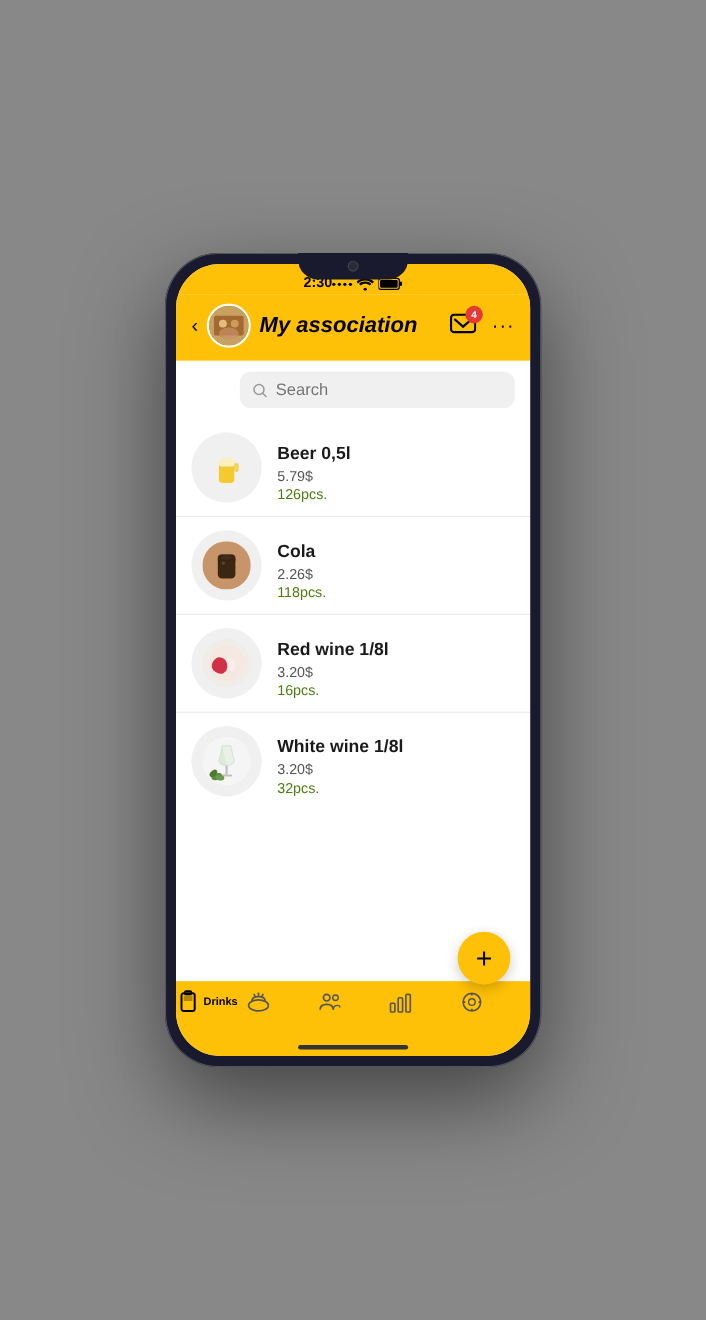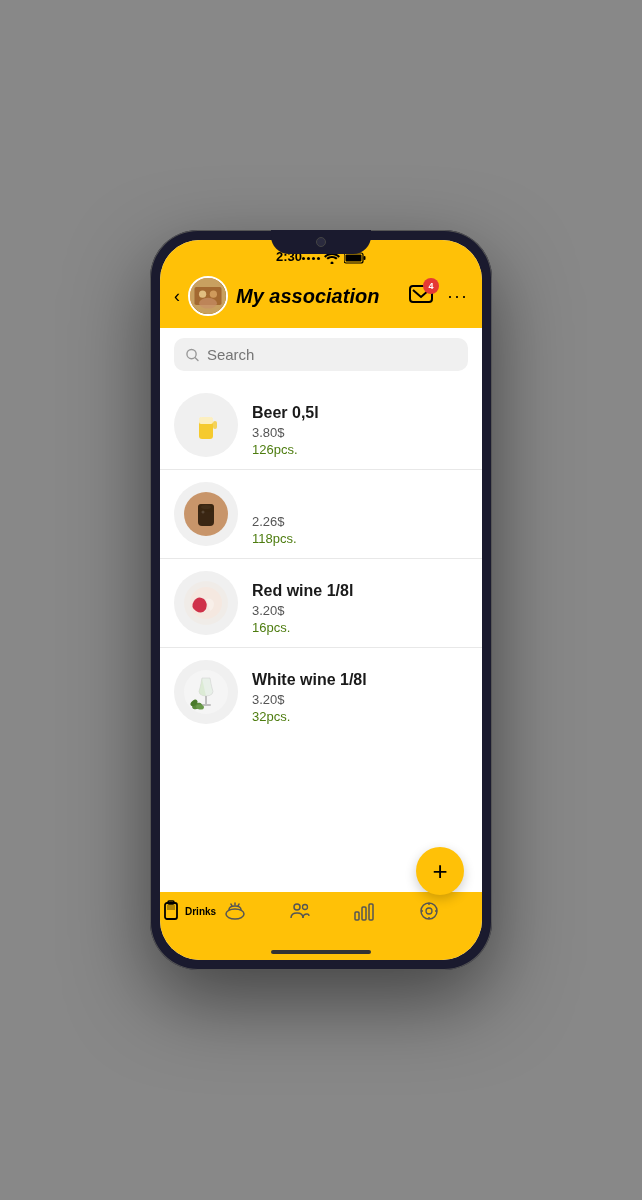--- a/index.html
+++ b/index.html
@@ -157,20 +157,21 @@
       padding: 10px 14px;
       flex-shrink: 0;
     }
     .search-bar {
       background: #f0f0f0;
       border-radius: 10px;
       display: flex;
       align-items: center;
       padding: 8px 12px;
       gap: 8px;
+      margin-left: 44px;
     }
     .search-icon {
       color: #999;
       font-size: 14px;
     }
     .search-input {
       border: none;
       background: transparent;
       font-size: 15px;
       color: #999;
@@ -366,36 +367,37 @@
         <div class="item-thumb">
           <svg width="44" height="44" viewBox="0 0 44 44">
             <circle cx="22" cy="22" r="22" fill="#f0f0f0"></circle>
             <rect x="15" y="14" width="14" height="22" rx="3" fill="#f5c518" opacity="0.9"></rect>
             <rect x="15" y="14" width="14" height="7" rx="2" fill="white" opacity="0.7"></rect>
             <rect x="29" y="18" width="4" height="8" rx="2" fill="#f5c518" opacity="0.7"></rect>
           </svg>
         </div>
         <div class="item-info">
           <div class="item-name">Beer 0,5l</div>
-          <div class="item-price">3.80$</div>
+          <div class="item-price">5.79$</div>
           <div class="item-qty">126pcs.</div>
         </div>
       </div>
 
       <div class="item-row">
         <div class="item-thumb">
           <svg width="44" height="44" viewBox="0 0 44 44">
             <circle cx="22" cy="22" r="22" fill="#c8956a"></circle>
             <rect x="14" y="12" width="16" height="22" rx="4" fill="#2a1a0a" opacity="0.9"></rect>
             <rect x="14" y="12" width="16" height="8" rx="3" fill="#3a2510" opacity="0.8"></rect>
             <ellipse cx="22" cy="15" rx="5" ry="2" fill="#4a3520" opacity="0.5"></ellipse>
             <circle cx="19" cy="20" r="1.5" fill="#fff" opacity="0.15"></circle>
           </svg>
         </div>
         <div class="item-info">
+          <div class="item-name">Cola</div>
           <div class="item-price">2.26$</div>
           <div class="item-qty">118pcs.</div>
         </div>
       </div>
 
       <div class="item-row">
         <div class="item-thumb">
           <svg width="44" height="44" viewBox="0 0 44 44">
             <circle cx="22" cy="22" r="22" fill="#f0ece8"></circle>
             <ellipse cx="22" cy="22" rx="16" ry="16" fill="#f5e8e0"></ellipse>

